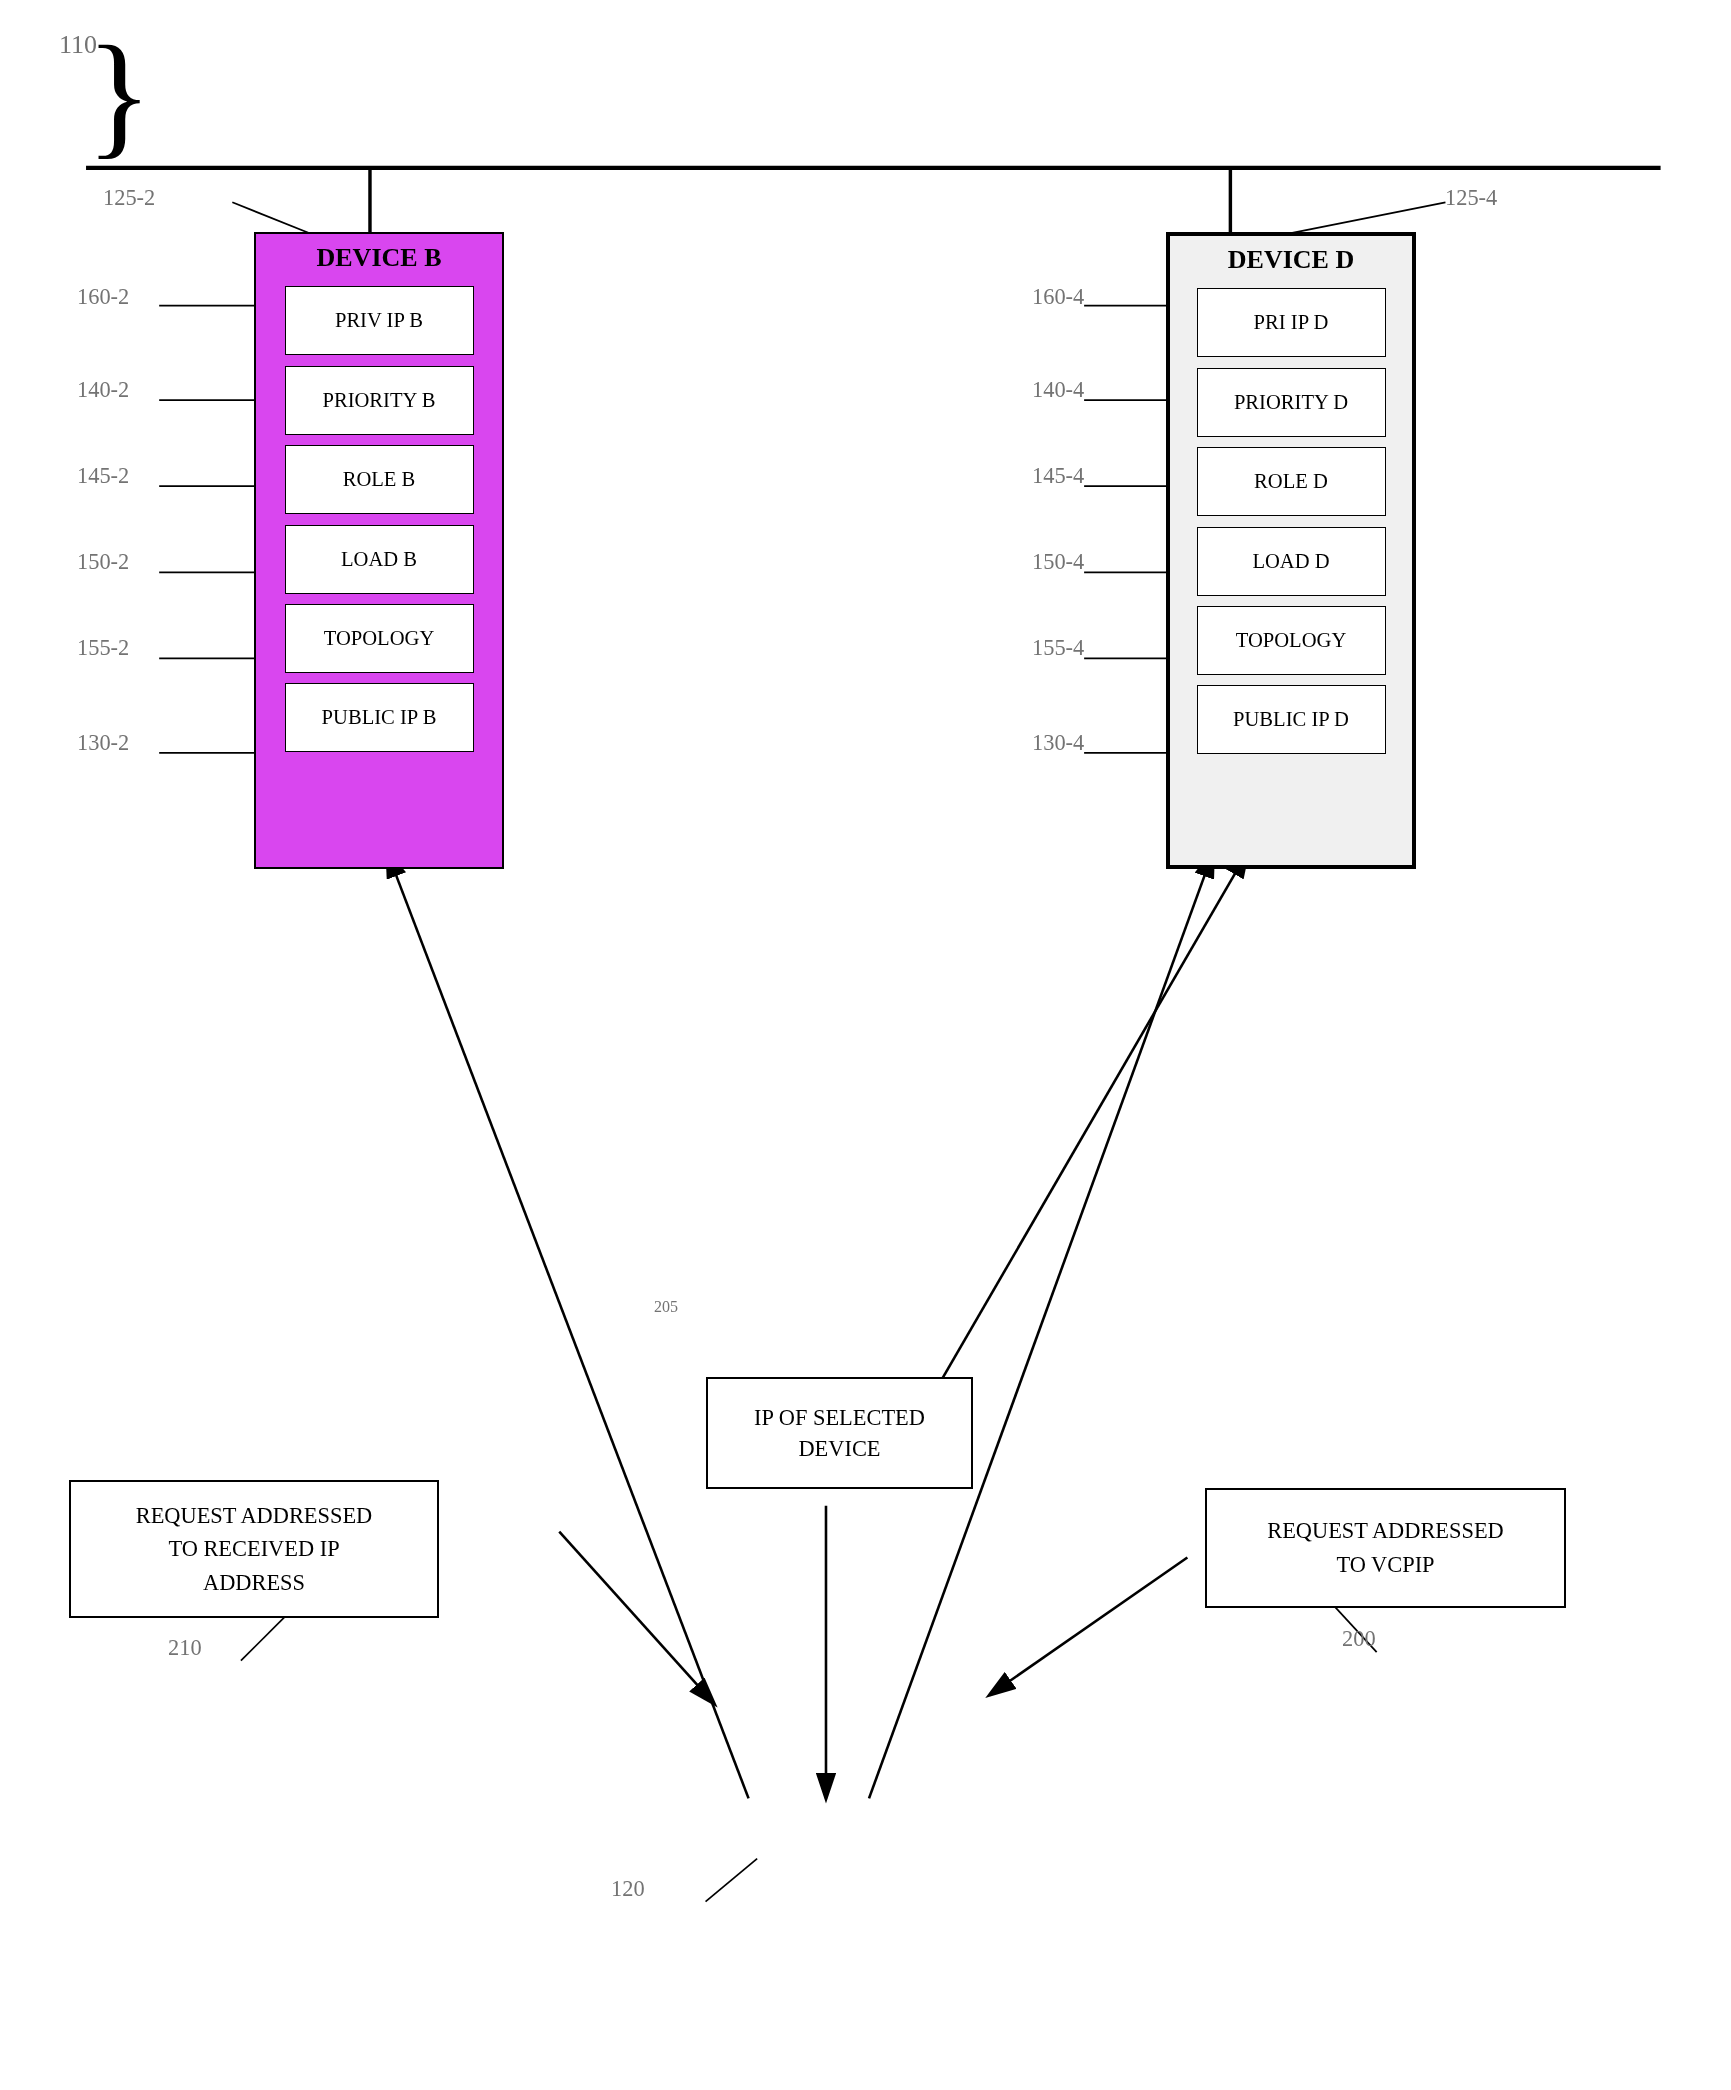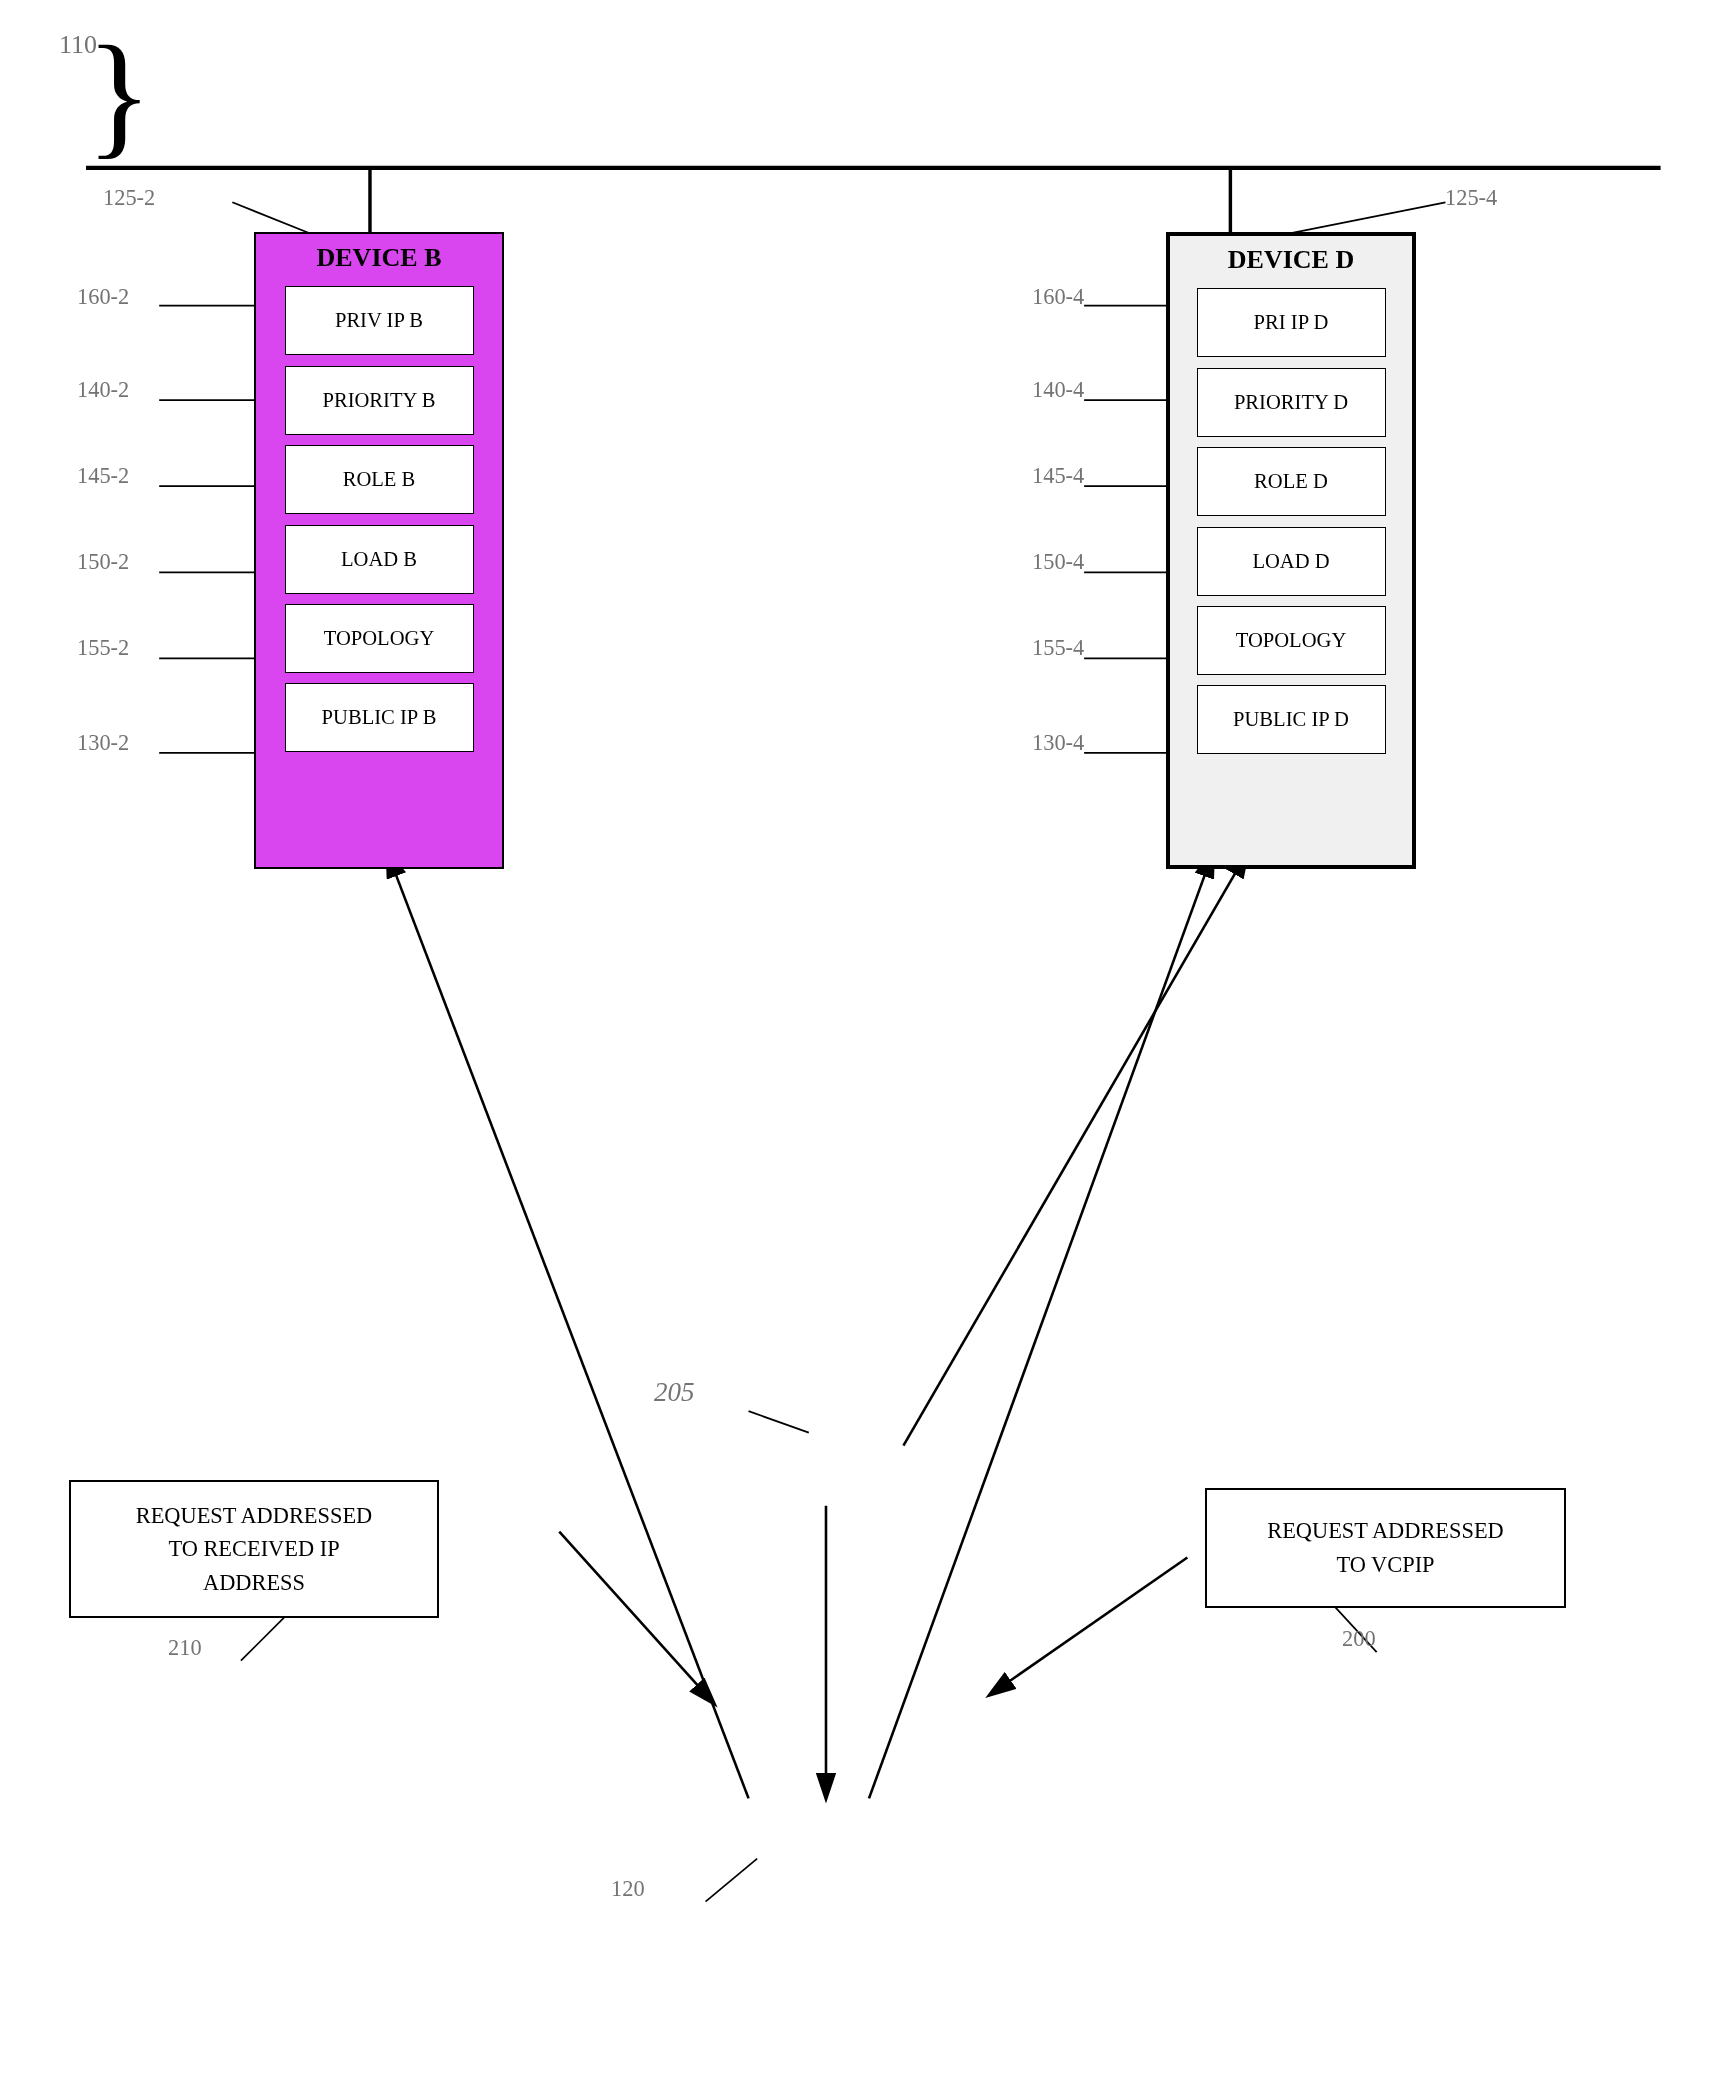--- a/index.html
+++ b/index.html
@@ -185,21 +185,24 @@
     <div class="box-inner" style="width:189px; height:69px; margin:5.2px 0; font-size:20.6px; display:flex; align-items:center; justify-content:center;">PUBLIC IP D</div>
   </div>
 
   <div class="label" style="top:284px; left:1032px; font-size:22.4px;">160-4</div>
   <div class="label" style="top:377px; left:1032px; font-size:22.4px;">140-4</div>
   <div class="label" style="top:463px; left:1032px; font-size:22.4px;">145-4</div>
   <div class="label" style="top:549px; left:1032px; font-size:22.4px;">150-4</div>
   <div class="label" style="top:635px; left:1032px; font-size:22.4px;">155-4</div>
   <div class="label" style="top:730px; left:1032px; font-size:22.4px;">130-4</div>
 
-  <div class="label" style="top:1377px; left:654px; font-size:27px;font-style:italic;">205</div>
+  <div class="box" style="left:706px; top:1377px; width:267px; height:112px; font-size:22.4px; text-align:center; line-height:1.4; border:2.6px solid #000; background:#fff; display:flex; align-items:center; justify-content:center;">
+    IP OF SELECTED<br>DEVICE
+  </div>
+  <div class="label" style="top:1298px; left:654px; font-size:16px;">205</div>
 
   <div class="box" style="left:69px; top:1480px; width:370px; height:138px; font-size:22.4px; text-align:center; line-height:1.5; border:2.6px solid #000; background:#fff; display:flex; align-items:center; justify-content:center;">
     REQUEST ADDRESSED<br>TO RECEIVED IP<br>ADDRESS
   </div>
   <div class="label" style="top:1635px; left:168px; font-size:22.4px;">210</div>
 
   <div class="box" style="left:1205px; top:1488px; width:361px; height:120px; font-size:22.4px; text-align:center; line-height:1.5; border:2.6px solid #000; background:#fff; display:flex; align-items:center; justify-content:center;">
     REQUEST ADDRESSED<br>TO VCPIP
   </div>
   <div class="label" style="top:1626px; left:1342px; font-size:22.4px;">200</div>

